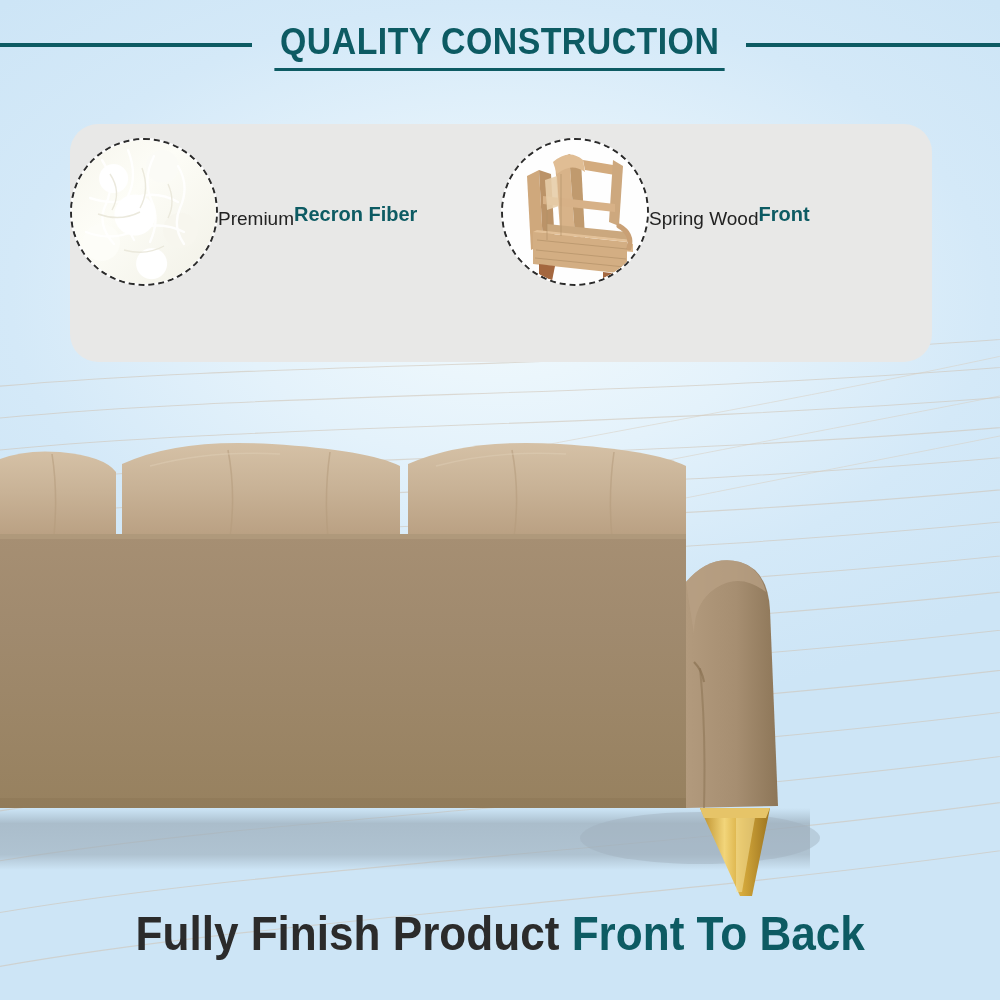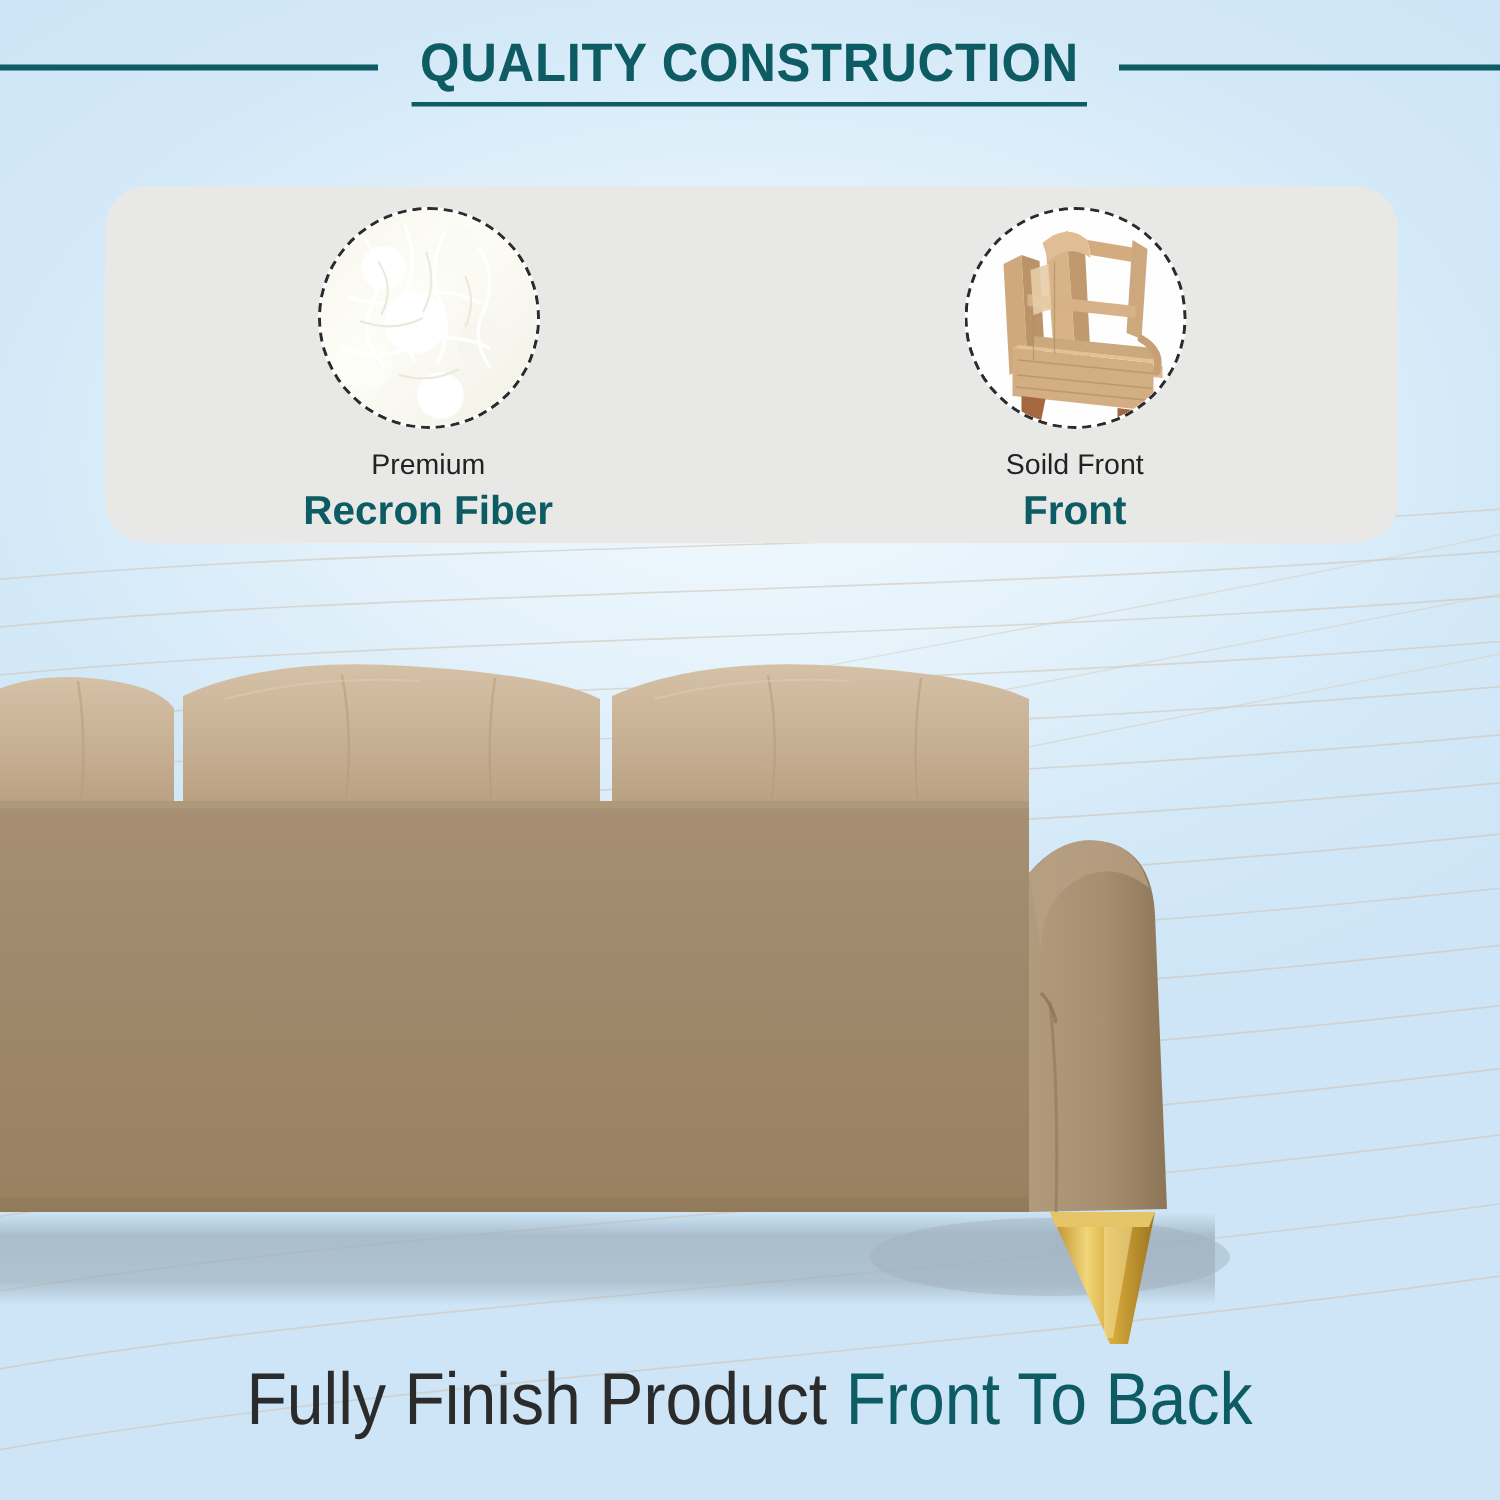--- a/index.html
+++ b/index.html
@@ -55,59 +55,59 @@
     background:#e8e8e7;
     border-radius:28px;
   }
   .features {
     position:absolute; left:70px; top:124px;
     width:862px; height:238px;
     display:flex; align-items:flex-start;
   }
   .feature {
     flex:1 1 0;
-    display:flex; flex-direction:column; align-items:center;
+    display:flex; flex-direction:row; align-items:center;
     padding-top:14px;
   }
   .f-circle {
     width:148px; height:148px; border-radius:50%;
     border:2px dashed #2b2b2b;
     overflow:hidden; position:relative;
     background:#fdfdfd;
     flex:0 0 auto;
   }
   .f-circle .inner { position:absolute; inset:0; border-radius:50%; overflow:hidden; }
   .f-label {
     margin-top:14px;
     font-size:19px; color:#222; line-height:22px;
     text-align:center; white-space:nowrap;
   }
   .f-title {
     margin-top:4px;
-    font-size:27px; font-weight:bold; color:#0d5b63;
+    font-size:20px; font-weight:bold; color:#0d5b63;
     line-height:28px; text-align:center; white-space:nowrap;
   }
   
   .fiber { position:absolute; inset:-4px;
     background:
       radial-gradient(circle at 30% 28%, #ffffff 0 14px, rgba(255,255,255,0) 15px),
       radial-gradient(circle at 62% 20%, #fbfbf6 0 16px, rgba(255,255,255,0) 17px),
       radial-gradient(circle at 44% 52%, #ffffff 0 20px, rgba(255,255,255,0) 21px),
       radial-gradient(circle at 74% 62%, #f7f6ee 0 17px, rgba(255,255,255,0) 18px),
       radial-gradient(circle at 22% 70%, #fdfdf8 0 18px, rgba(255,255,255,0) 19px),
       radial-gradient(circle at 55% 84%, #ffffff 0 15px, rgba(255,255,255,0) 16px),
       linear-gradient(135deg,#f6f5ec 0%,#fdfdf7 40%,#f1f0e6 100%);
   }
   
   .sofa-wrap { position:absolute; left:0; top:430px; width:1000px; height:470px; }
   
   .caption {
     position:absolute; left:0; top:905px; width:1000px;
     text-align:center;
-    font-size:49px; font-weight:normal;
+    font-size:49px; font-weight:bold;
     line-height:56px;
     white-space:nowrap;
   }
   .caption .dark { color:#2b2b2b; }
   .caption .teal { color:#0d5b63; }
   .caption .sq { display:inline-block; transform:scaleX(0.9); transform-origin:center; }
 </style>
 </head>
 <body>
 
@@ -208,21 +208,21 @@
               <path d="M34,100 l90,9"></path>
                 <path d="M33,110 l90,9"></path>
                 <path d="M32,118 l90,9"></path>
               <path d="M58,34 l0,62"></path>
                 <path d="M44,40 l0,60"></path>
             </g>
             <polygon points="42,40 54,36 56,66 44,70" fill="#e7cda9" opacity="0.9"></polygon>
           </svg>
         </div>
       </div>
-      <div class="f-label">Soild Front</div>
+      <div class="f-label">Spring Wood</div>
       <div class="f-title">Front</div>
     </div>
 
   </div>
 
   <div class="sofa-wrap">
     <svg viewBox="0 0 1000 470" width="1000" height="470" preserveAspectRatio="none">
       <defs>
         <linearGradient id="backPanel" x1="0" y1="0" x2="0" y2="1">
           <stop offset="0%" stop-color="#a68f73"></stop>

